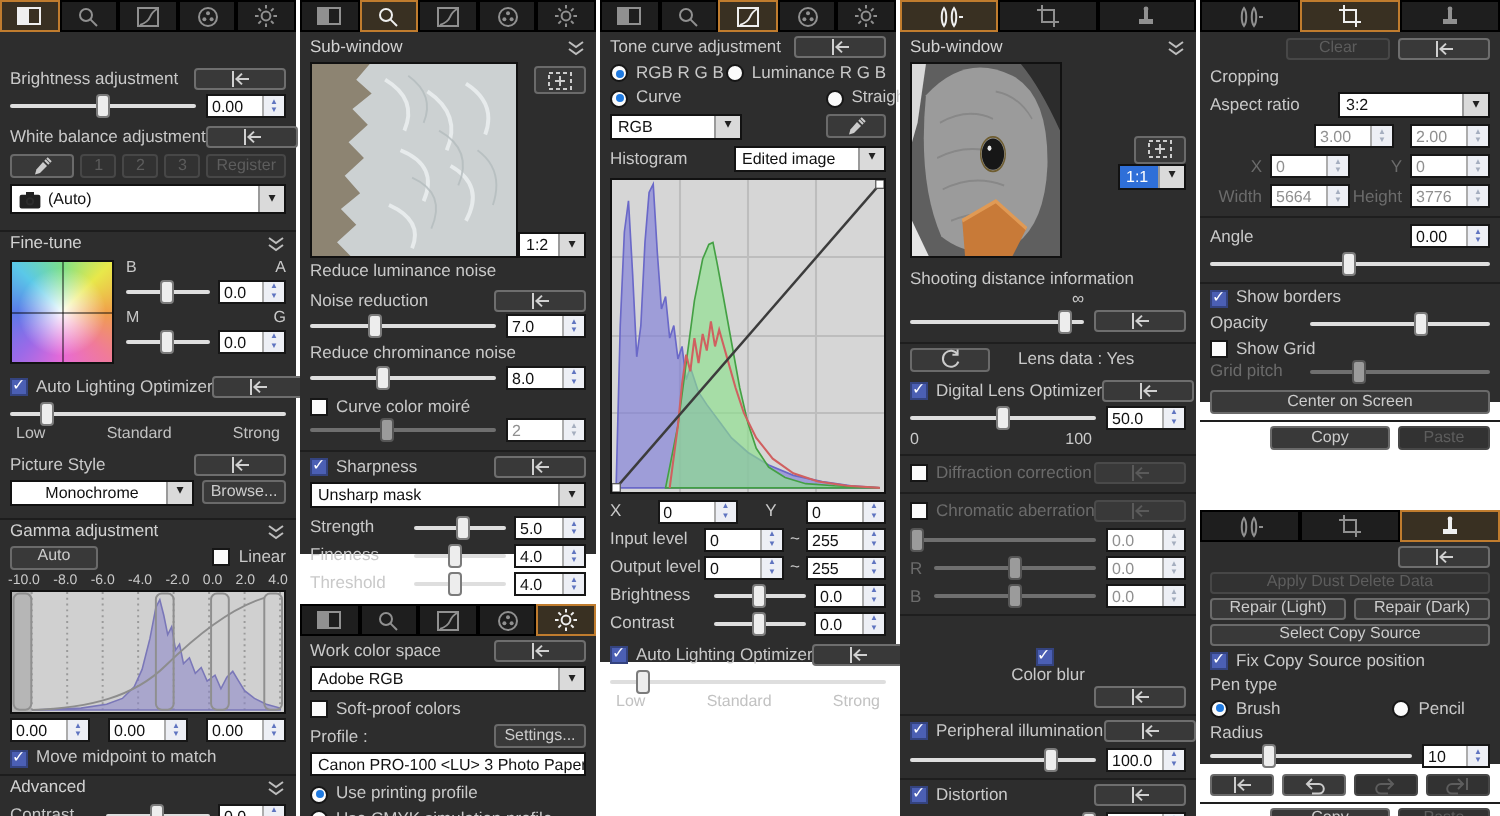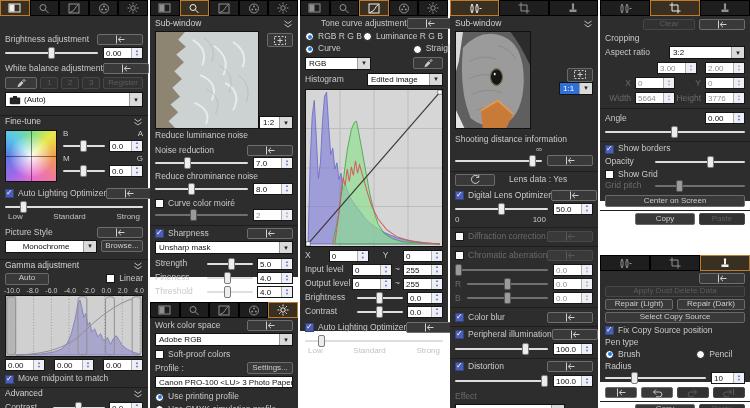--- a/index.html
+++ b/index.html
@@ -633,21 +633,21 @@
           <svg class="ic" width="12" height="11">
             <use href="#i-color"></use>
           </svg>
         </div>
     <div class="tab">
           <svg class="ic" width="12" height="12">
             <use href="#i-gear"></use>
           </svg>
         </div>
   </div>
-  <div class="row" style="margin-top:2px;margin-left:16px;">
+  <div class="row" style="margin-top:2px;">
     <span class="lb">Tone curve adjustment</span>
     <div class="rbtn">
           <svg class="ic" width="12" height="11">
             <use href="#i-reset"></use>
           </svg>
         </div>
   </div>
   <div class="row" style="margin-top:3px;">
     <span class="rad on"></span>
     <span class="lb">RGB R G B</span>
@@ -930,21 +930,21 @@
     <div class="slider dis" style="margin-right:5px;">
           <div class="track"></div>
           <div class="thumb" style="left:50%;"></div>
         </div>
     <div class="spin dis">
           <span class="v">0.0</span>
           <span class="ud"></span>
         </div>
   </div>
   <div class="sep" style="margin-top:3px;"></div>
-  <div class="row" style="margin-top:4px;">
+  <div class="row" style="margin-top:16px;flex-direction:column;">
     <span class="chk on"></span>
     <span class="lb">Color blur</span>
     <div class="rbtn">
           <svg class="ic" width="12" height="11">
             <use href="#i-reset"></use>
           </svg>
         </div>
   </div>
   <div class="sep" style="margin-top:3px;"></div>
   <div class="row" style="margin-top:2px;">

